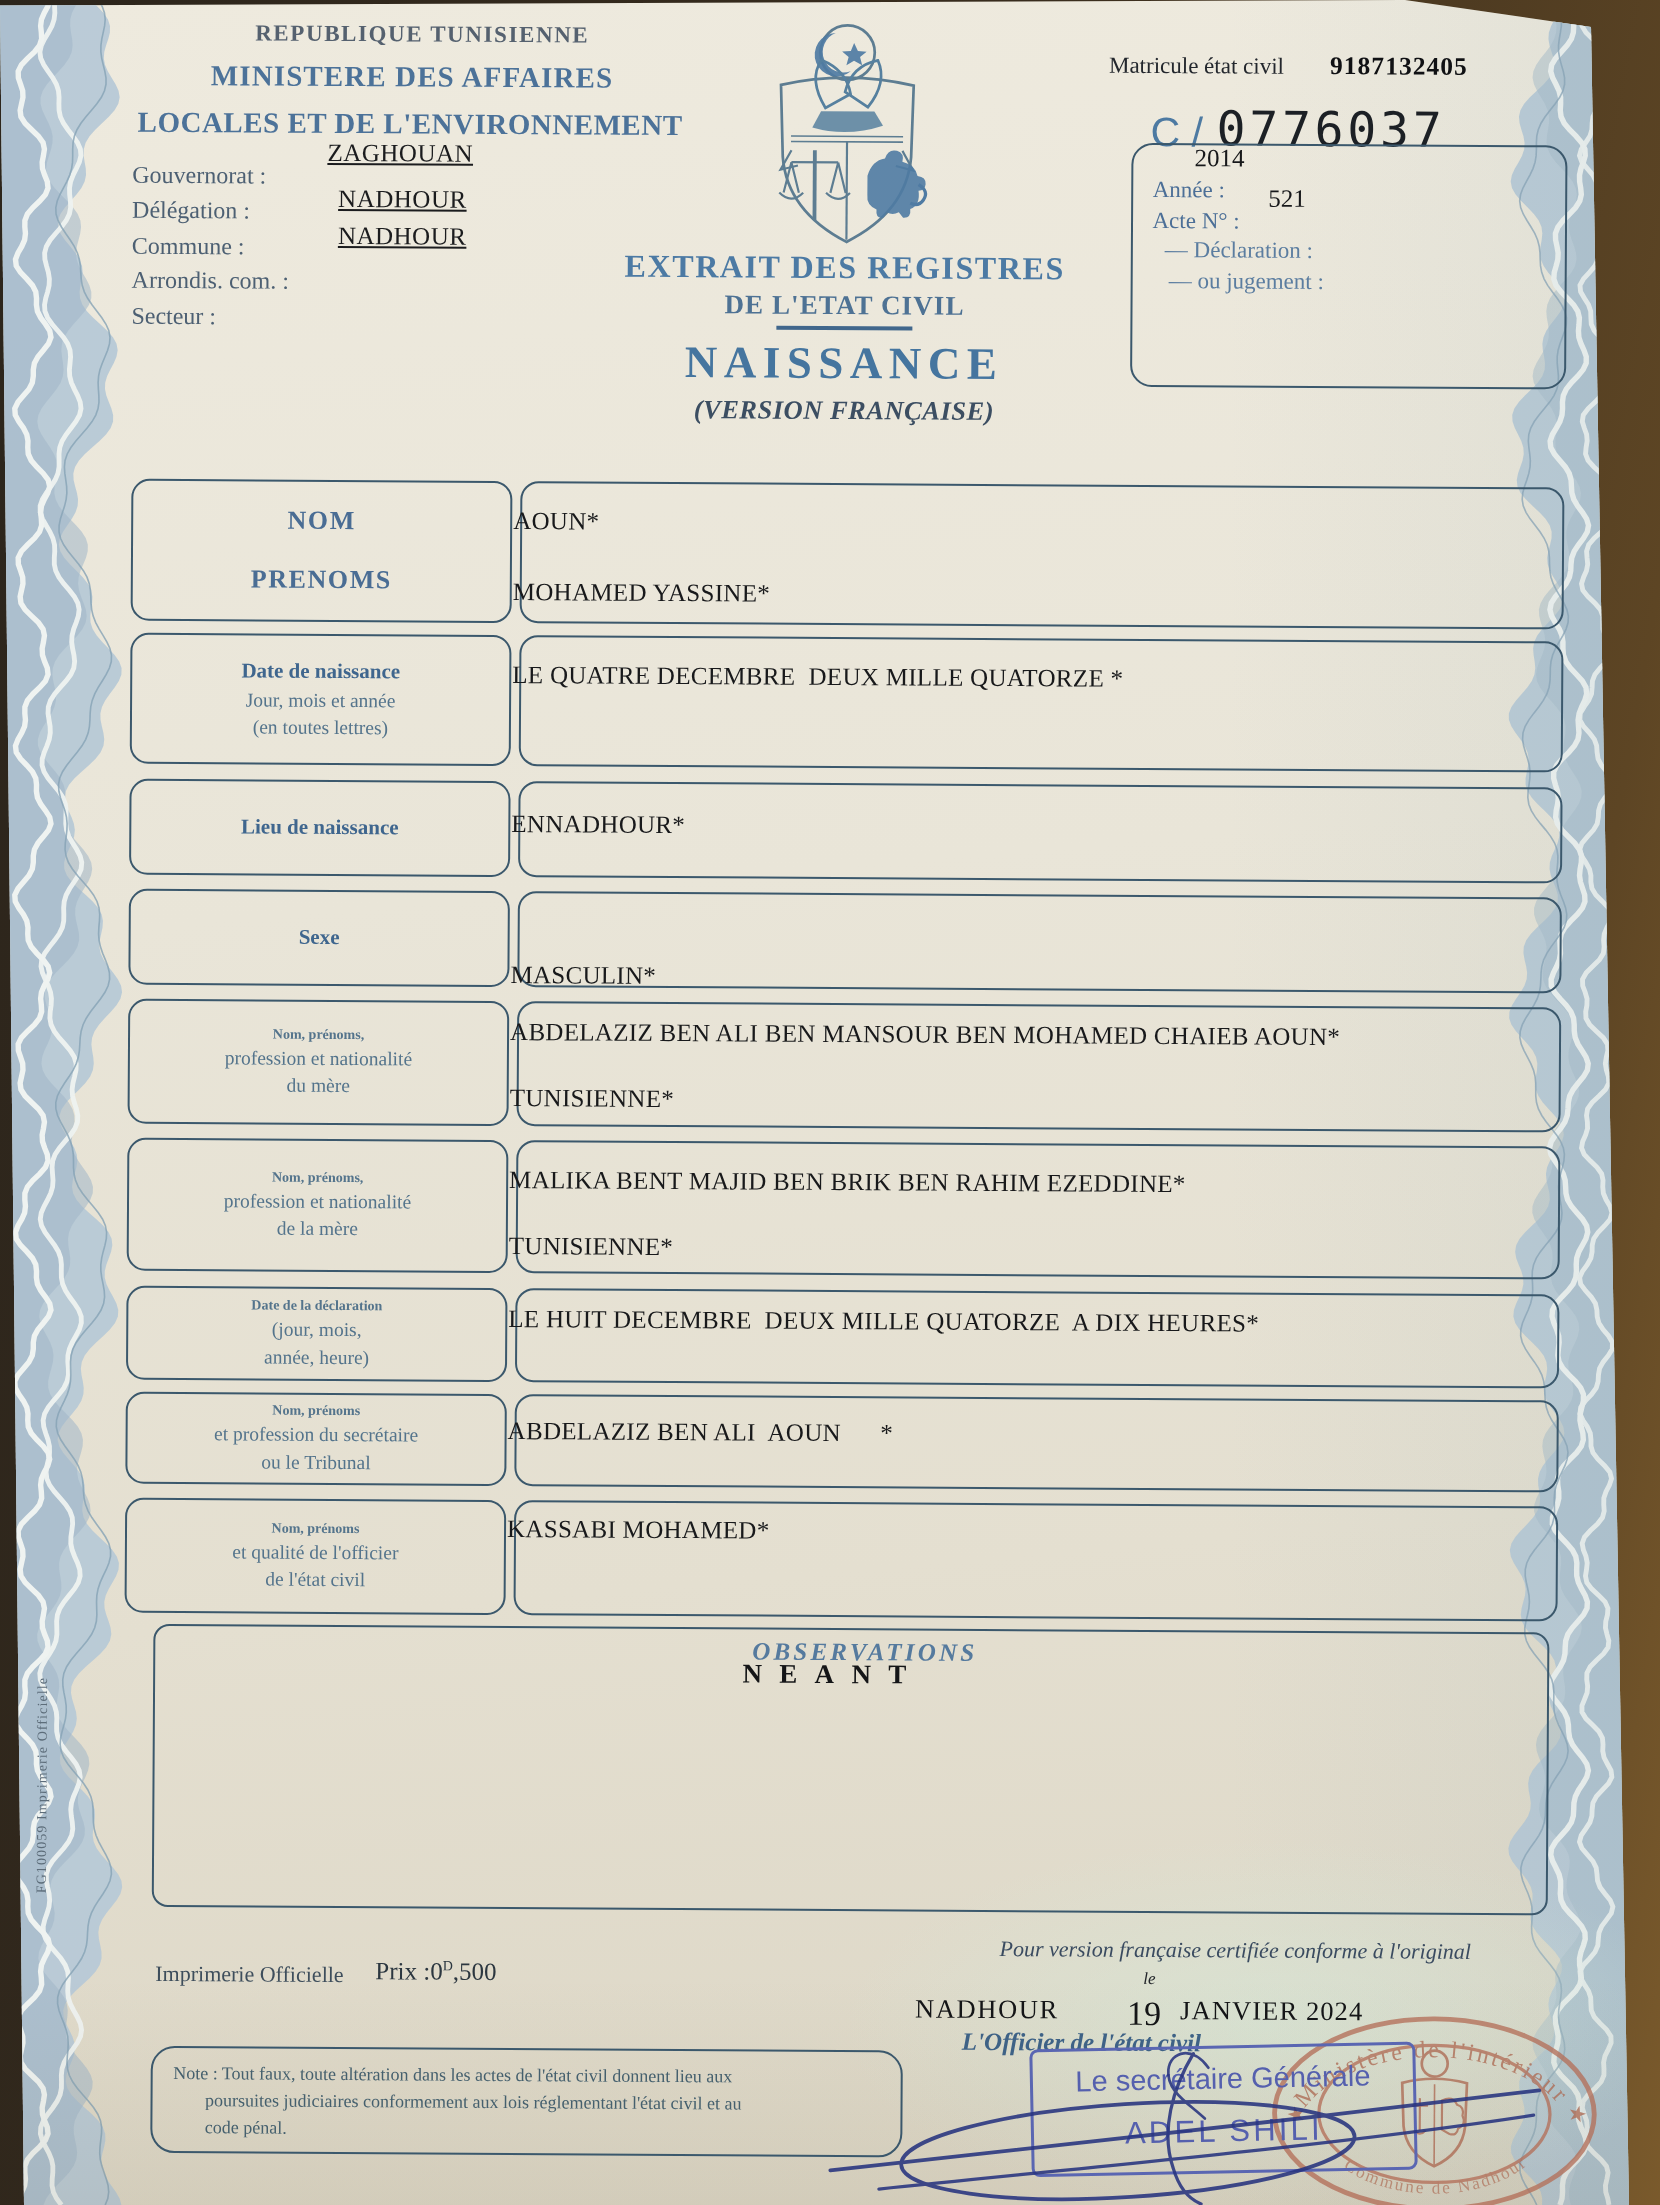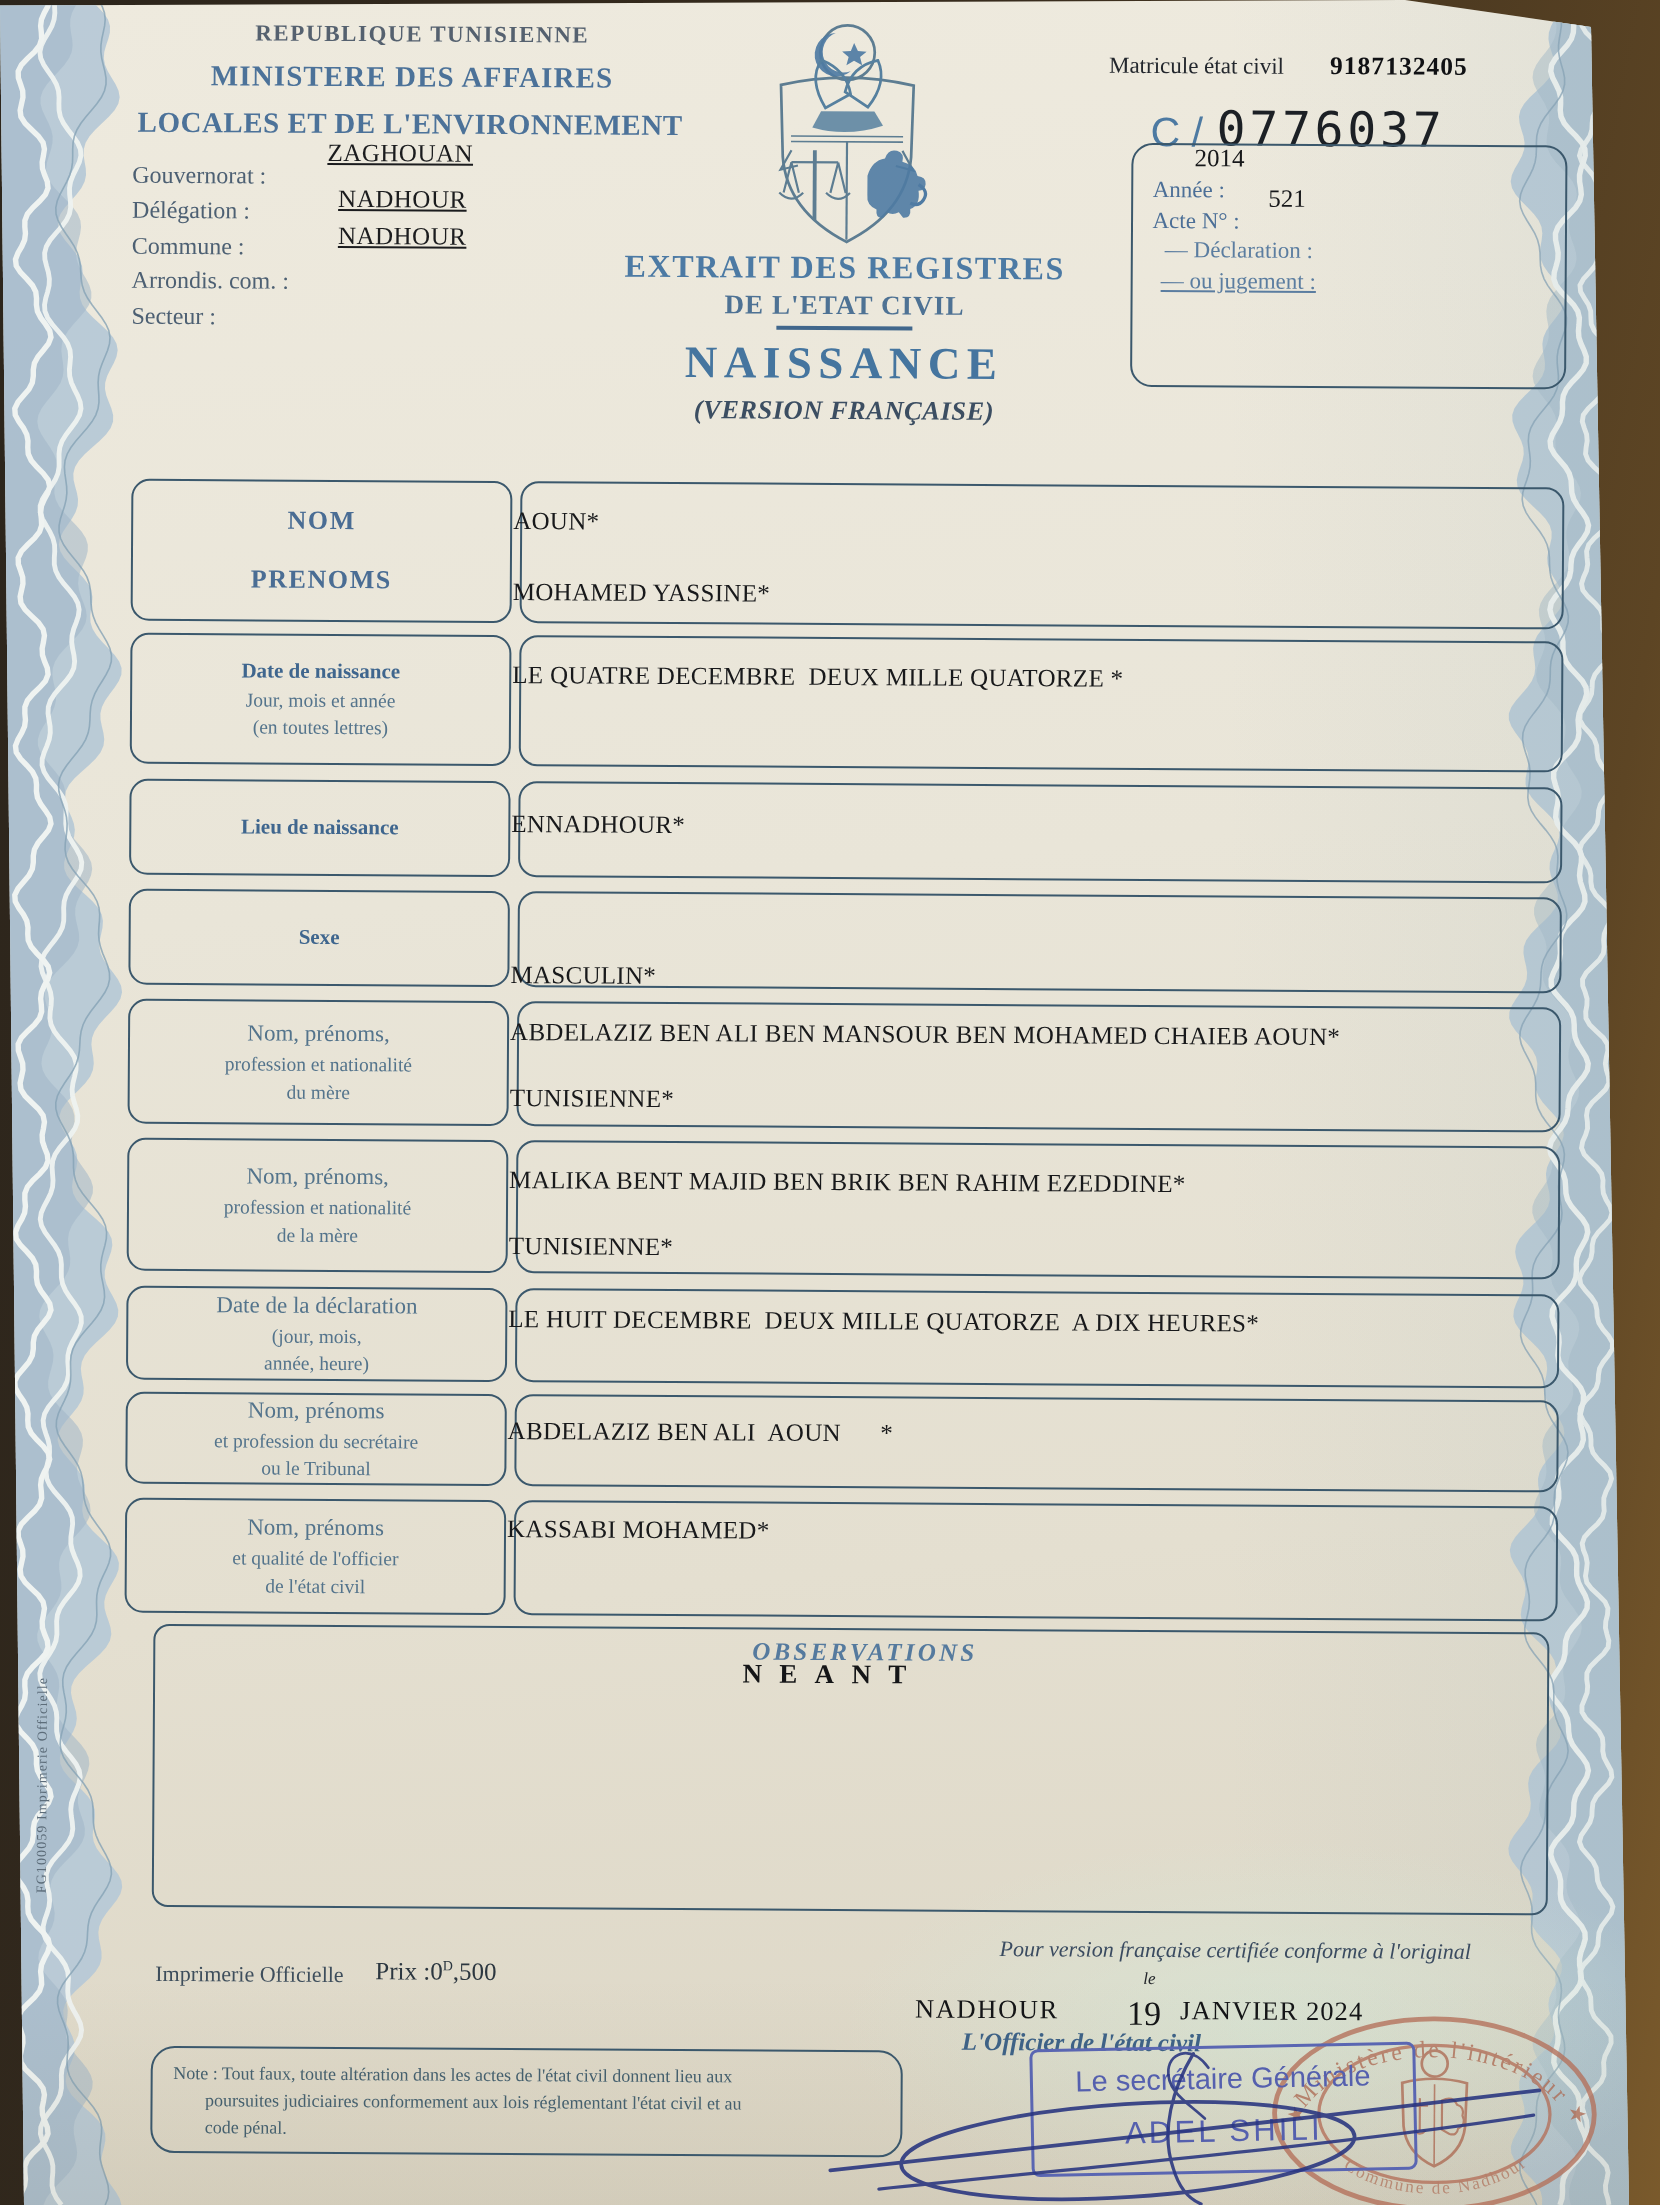--- a/index.html
+++ b/index.html
@@ -38,38 +38,38 @@
   .mat-val{left:1325px;top:48px;font-size:25.4px;font-weight:700;letter-spacing:1.1px;color:#101114;}
   .serial-prefix{left:1146px;top:107px;font-size:41px;color:#4d7aa2;font-family:"Liberation Sans",sans-serif;}
   .serial-num{left:1212px;top:98px;font-size:48px;letter-spacing:3.8px;color:#1c2025;font-family:"DejaVu Sans Mono",monospace;}
   .acte-box{left:1127px;top:141px;width:432px;height:240px;border:2.2px solid #3b586c;border-radius:21.6px;}
   .acte-box .year{left:61px;top:-1.1px;font-size:25px;color:#17181a;}
   .acte-box .lb{font-size:23px;color:#4c6f97;}
   .acte-box .an{left:19.5px;top:32px;}
   .acte-box .anv{left:135px;top:39px;font-size:25px;color:#17181a;}
   .acte-box .ac{left:19.5px;top:63px;}
   .acte-box .de{left:32px;top:92px;color:#5b7da0;}
-  .acte-box .ju{left:28px;top:123px;color:#5b7da0;text-decoration:underline;}
+  .acte-box .ju{left:36px;top:123px;color:#5b7da0;}
 
   
   .t1{left:841px;top:249px;transform:translateX(-50%);font-size:32px;font-weight:700;letter-spacing:1.6px;color:#4c7aa4;white-space:nowrap;}
   .t2{left:841px;top:290px;transform:translateX(-50%);font-size:27px;font-weight:600;letter-spacing:1.1px;color:#4e7294;white-space:nowrap;}
   .t-underline{left:841px;top:326px;transform:translateX(-50%);width:136px;height:4.3px;background:#41678c;}
   .t-main{left:841px;top:337px;transform:translateX(-50%);font-size:45px;font-weight:700;letter-spacing:6.5px;color:#45759f;white-space:nowrap;}
   .t-sub{left:841px;top:395px;transform:translateX(-50%);font-size:26.5px;font-style:italic;font-weight:600;color:#3c4e62;white-space:nowrap;letter-spacing:0.5px;}
 
   
   .row{position:absolute;left:129px;width:1433px;display:flex;gap:7.6px;}
   .cell{border:2.2px solid #3b586c;border-radius:18.4px;height:100%;box-sizing:border-box;}
   .lbl{flex:0 0 381px;display:flex;flex-direction:column;align-items:center;justify-content:center;text-align:center;color:#54748c;padding:0 13px;}
   .val{flex:1;position:relative;}
   .lbl-line{font-size:19.5px;line-height:1.42;}
   .lbl-line:empty{display:none;}
   .lead{font-weight:700;color:#3f668e;font-size:21px;}
-  .plain .lead{font-weight:400;color:#54748c;font-size:23px;}
+  .plain .lead{font-weight:700;color:#54748c;font-size:14px;}
   .r1 .lbl{gap:30px;}
   .r1 .lbl-line{font-size:26px;font-weight:700;color:#4a6d94;letter-spacing:1.6px;line-height:1.1;}
   .v{position:absolute;left:-8.6px;font-size:25px;color:#18191b;white-space:pre;letter-spacing:0.3px;}
   .v:empty{display:none;}
   .r1 .v1{top:24px;}.r1 .v2{top:95px;}
   .r2 .v1{top:24px;}
   .r3 .v1{top:27px;}
   .r4 .v1{top:19.5px;margin-top:48px;}
   .r5 .v1{top:15px;}.r5 .v2{top:81px;}
   .r6 .v1{top:24px;}.r6 .v2{top:90px;}

